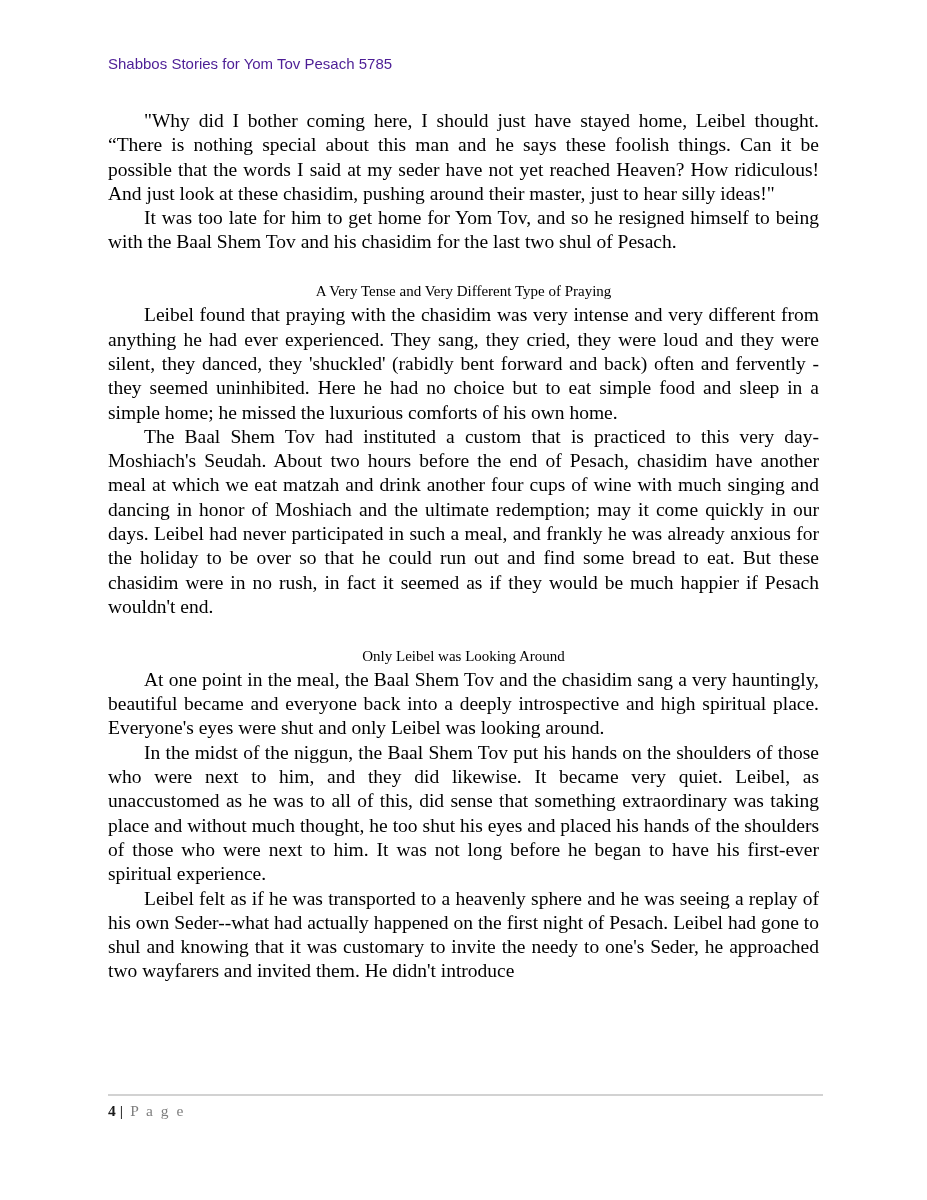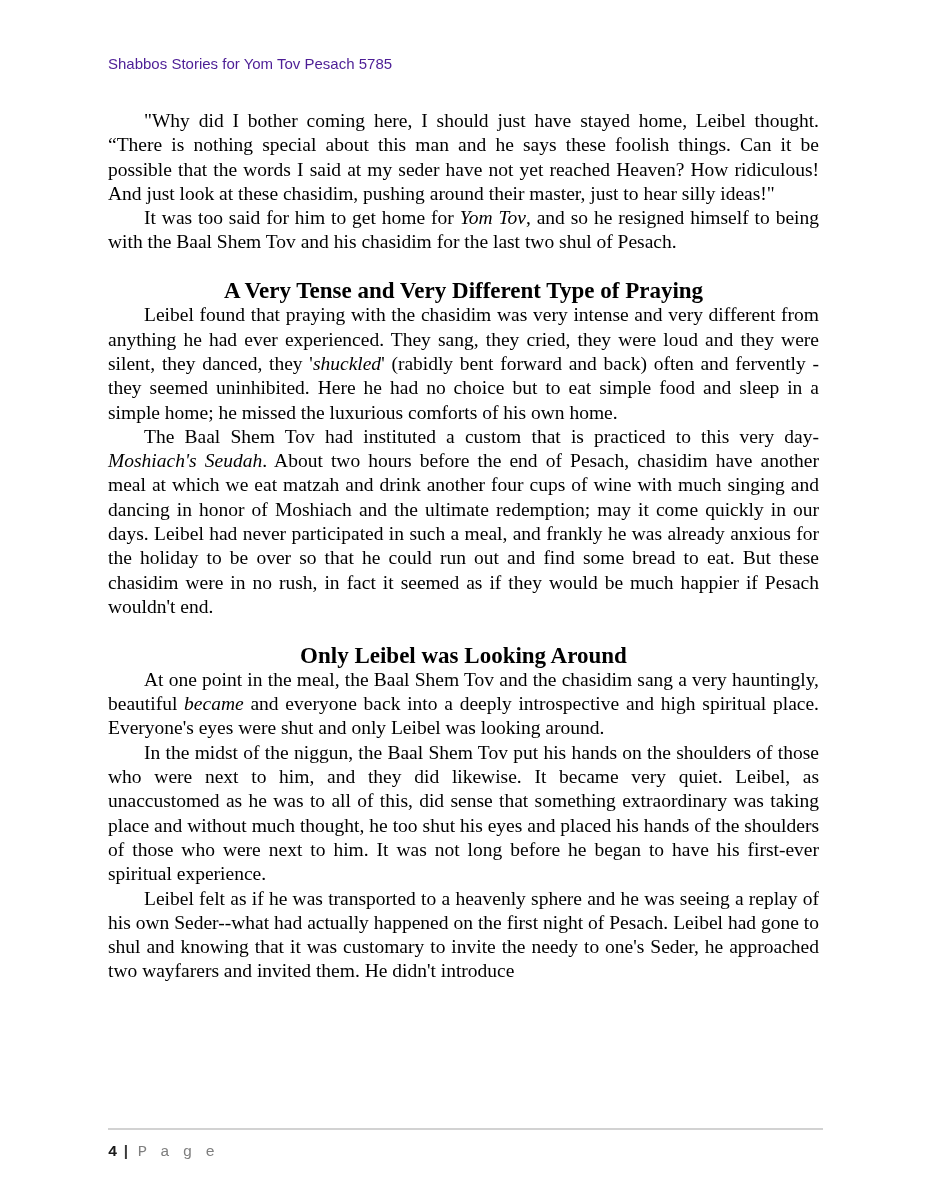--- a/index.html
+++ b/index.html
@@ -24,51 +24,51 @@
   }
   .para {
     margin: 0;
     font-size: 19.5px;
     line-height: 24.3px;
     text-align: justify;
   }
   .indent { text-indent: 36px; }
   .heading {
     margin: 24.3px 0 0 0;
-    font-size: 23px;
+    font-size: 15px;
     line-height: 24.3px;
-    font-weight: bold;
+    font-weight: normal;
     text-align: center;
   }
-  .italic { font-style: italic; }
+  .italic { }
   .page-footer {
     position: absolute;
-    left: 108px; top: 1128px; width: 715px;
+    left: 108px; top: 1094px; width: 715px;
     border-top: 2px solid #d2d2d2;
-    padding-top: 13px;
-    font-family: Liberation Mono, monospace;
+    padding-top: 6px;
+    font-family: Liberation Serif, serif;
     font-size: 15.5px;
   }
   .page-num { font-weight: bold; color: #1a1a1a; }
   .page-sep { color: #3a3a3a; margin: 0 7px 0 4px; font-weight: bold; }
   .page-label { color: #7f7f7f; letter-spacing: 2px; }
 </style>
 </head>
 <body>
 
 <div class="page-header">
   <span>Shabbos Stories for Yom Tov Pesach 5785</span>
 </div>
 
 <div class="doc-content">
 
 
   <p class="para indent"><span>"Why did I bother coming here, I should just have stayed home, Leibel thought. “There is nothing special about this man and he says these foolish things. Can it be possible that the words I said at my seder have not yet reached Heaven? How ridiculous! And just look at these chasidim, pushing around their master, just to hear silly ideas!"</span></p>
 
-  <p class="para indent"><span>It was too said for him to get home for </span><span class="italic">Yom Tov</span><span>, and so he resigned himself to being with the Baal Shem Tov and his chasidim for the last two shul of Pesach.</span></p>
+  <p class="para indent"><span>It was too late for him to get home for </span><span class="italic">Yom Tov</span><span>, and so he resigned himself to being with the Baal Shem Tov and his chasidim for the last two shul of Pesach.</span></p>
 
   <h2 class="heading">A Very Tense and Very Different Type of Praying</h2>
 
   <p class="para indent"><span>Leibel found that praying with the chasidim was very intense and very different from anything he had ever experienced. They sang, they cried, they were loud and they were silent, they danced, they '</span><span class="italic">shuckled</span><span>' (rabidly bent forward and back) often and fervently - they seemed uninhibited. Here he had no choice but to eat simple food and sleep in a simple home; he missed the luxurious comforts of his own home.</span></p>
 
   <p class="para indent"><span>The Baal Shem Tov had instituted a custom that is practiced to this very day- </span><span class="italic">Moshiach's Seudah</span><span>. About two hours before the end of Pesach, chasidim have another meal at which we eat matzah and drink another four cups of wine with much singing and dancing in honor of Moshiach and the ultimate redemption; may it come quickly in our days. Leibel had never participated in such a meal, and frankly he was already anxious for the holiday to be over so that he could run out and find some bread to eat. But these chasidim were in no rush, in fact it seemed as if they would be much happier if Pesach wouldn't end.</span></p>
 
   <h2 class="heading">Only Leibel was Looking Around</h2>
 
   <p class="para indent"><span>At one point in the meal, the Baal Shem Tov and the chasidim sang a very hauntingly, beautiful </span><span class="italic">became</span><span> and everyone back into a deeply introspective and high spiritual place. Everyone's eyes were shut and only Leibel was looking around.</span></p>

